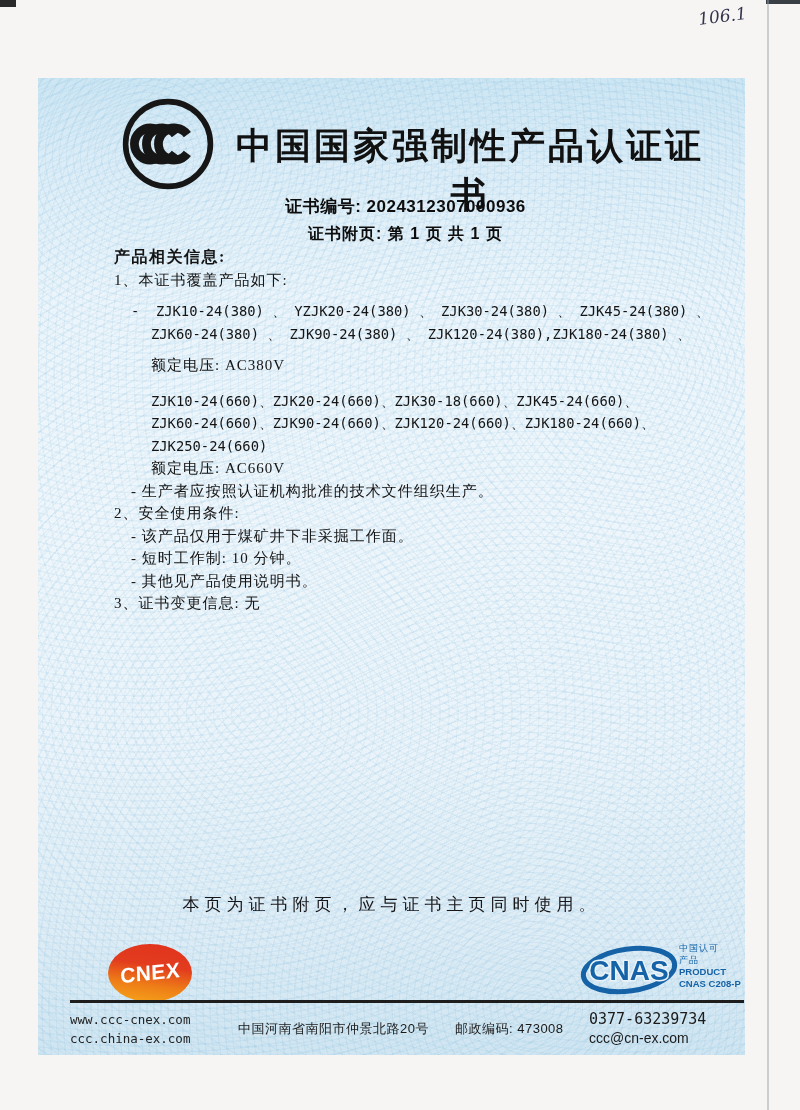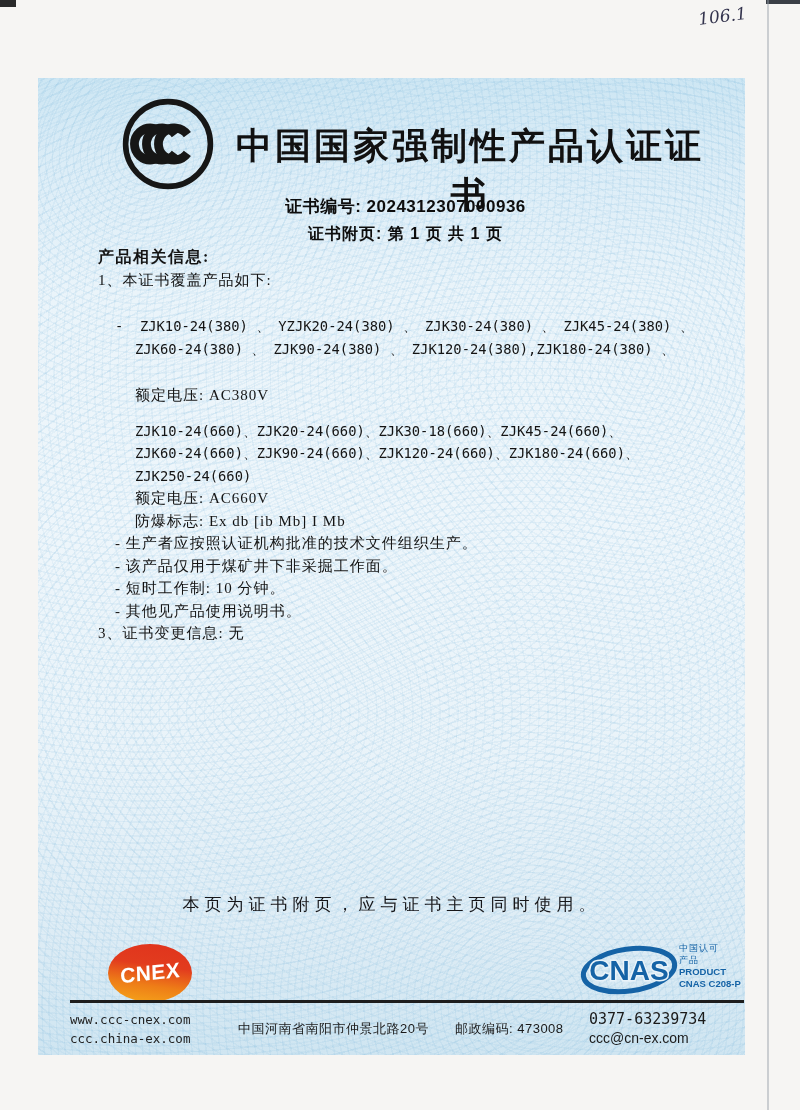--- a/index.html
+++ b/index.html
@@ -44,31 +44,31 @@
   }
   .cert-no-line, .cert-page-line {
     position: absolute; left: 0; right: 0; text-align: center;
     font-weight: bold; color: #0d0d0d; transform: translateX(14px);
   }
   .cert-no-line { top: 117px; font-size: 17px; letter-spacing: 0.5px; }
   .cert-page-line { top: 146px; font-size: 16px; letter-spacing: 1px; }
 
   
   .body-block {
-    position: absolute; left: 60px; right: 30px; top: 168px;
+    position: absolute; left: 76px; right: 30px; top: 168px;
     font-size: 15px; line-height: 22.5px; color: #141414;
     font-family: "Liberation Serif", serif;
     letter-spacing: 1px;
   }
   .bl { white-space: pre-wrap; }
   .b  { font-weight: bold; font-size: 16px; letter-spacing: 1.5px; }
   .l1 { padding-left: 17px; }
   .l2 { padding-left: 37px; }
   .mono { font-family: "DejaVu Sans Mono", monospace; font-size: 13.8px; letter-spacing: 0; }
-  .gs { margin-top: 24px; }
+  .gs { margin-top: 9px; }
   .gm { margin-top: 13px; }
 
   
   .attach-note {
     position: absolute; left: 0; right: 0; top: 808px;
     text-align: center; font-size: 17px; letter-spacing: 5px;
     color: #17171a; font-family: "DejaVu Serif", serif; margin-top: 7px;
   }
 
   
@@ -132,22 +132,22 @@
   <div class="body-block">
     <div class="bl b">产品相关信息:</div>
     <div class="bl">1、本证书覆盖产品如下:</div>
     <div class="bl l1 mono gs">-  ZJK10-24(380) 、 YZJK20-24(380) 、 ZJK30-24(380) 、 ZJK45-24(380) 、</div>
     <div class="bl l2 mono">ZJK60-24(380) 、 ZJK90-24(380) 、 ZJK120-24(380),ZJK180-24(380) 、</div>
     <div class="bl l2 gs">额定电压: AC380V</div>
     <div class="bl l2 mono gm">ZJK10-24(660)、ZJK20-24(660)、ZJK30-18(660)、ZJK45-24(660)、</div>
     <div class="bl l2 mono">ZJK60-24(660)、ZJK90-24(660)、ZJK120-24(660)、ZJK180-24(660)、</div>
     <div class="bl l2 mono">ZJK250-24(660)</div>
     <div class="bl l2">额定电压: AC660V</div>
-    <div class="bl l2">防爆标志: Ex db [ib Mb] I Mb</div>
     <div class="bl l1">- 生产者应按照认证机构批准的技术文件组织生产。</div>
+    <div class="bl">2、安全使用条件:</div>
     <div class="bl l1">- 该产品仅用于煤矿井下非采掘工作面。</div>
     <div class="bl l1">- 短时工作制: 10 分钟。</div>
     <div class="bl l1">- 其他见产品使用说明书。</div>
     <div class="bl">3、证书变更信息: 无</div>
   </div>
 
   <div class="attach-note">本页为证书附页，应与证书主页同时使用。</div>
 
   <div class="org-row">
     <div class="cnex-logo">

